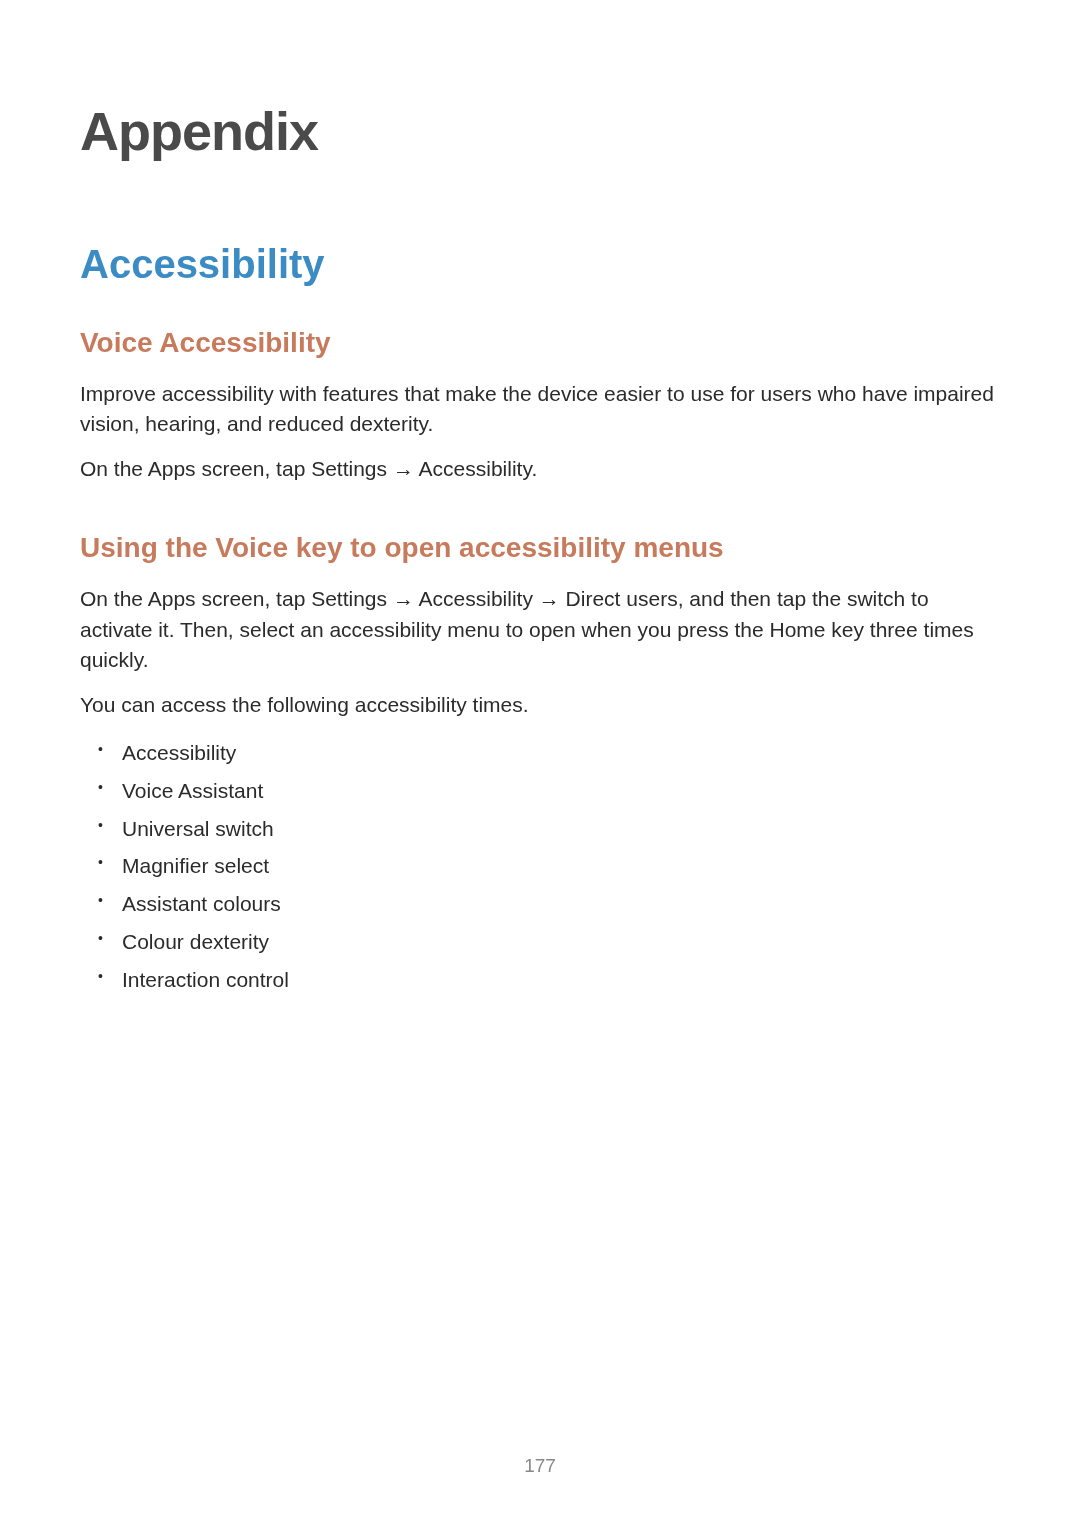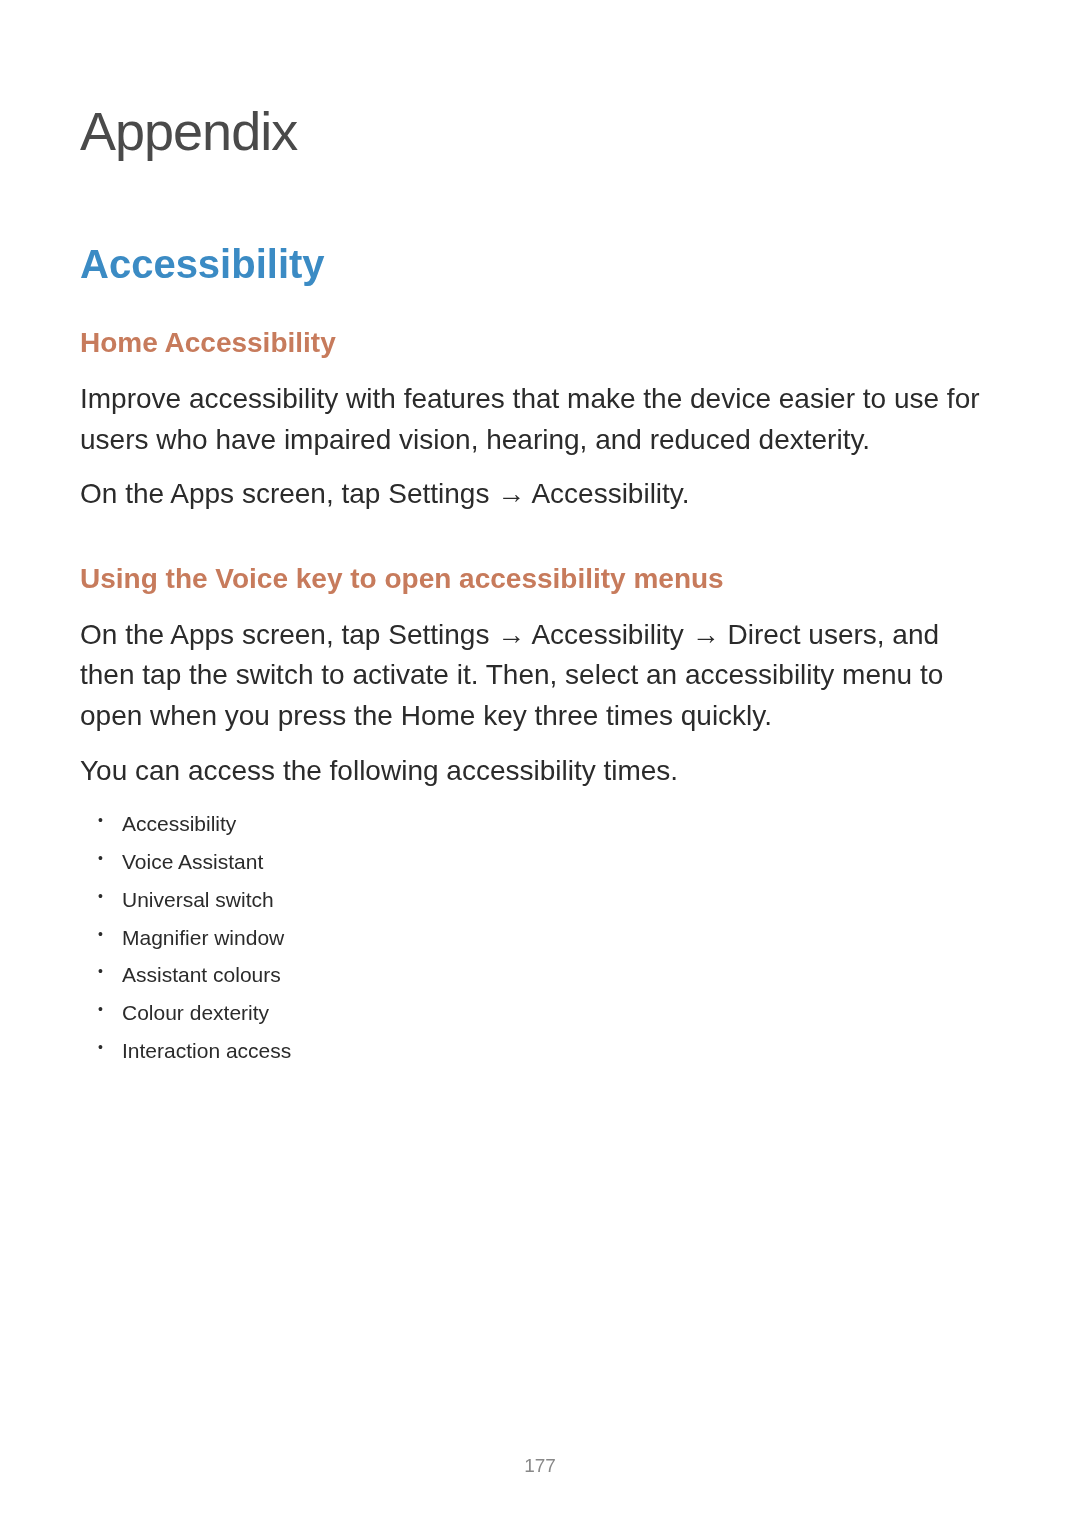--- a/index.html
+++ b/index.html
@@ -13,39 +13,39 @@
       background: #ffffff;
       font-family: "Segoe UI", "Helvetica Neue", Arial, sans-serif;
       color: #000000;
       position: relative;
     }
     .page {
       padding: 100px 80px 60px 80px;
     }
     .chapter-title {
       font-size: 54px;
-      font-weight: 400;
+      font-weight: 700;
       color: #4a4a4a;
       margin-bottom: 80px;
       letter-spacing: -1px;
     }
     .section-title {
       font-size: 40px;
       font-weight: 700;
       color: #3b8bc4;
       margin-bottom: 40px;
     }
     .subsection-title {
       font-size: 28px;
       font-weight: 700;
       color: #c77b5c;
       margin-bottom: 20px;
     }
     .body-text {
-      font-size: 28px;
+      font-size: 21px;
       color: #2b2b2b;
       line-height: 1.45;
       margin-bottom: 14px;
     }
     .body-text strong {
       font-weight: 400;
     }
     .section-block {
       margin-bottom: 48px;
     }
@@ -80,38 +80,38 @@
     }
   </style>
 </head>
 <body>
 
 <div class="page">
   <h1 class="chapter-title">Appendix</h1>
   <h2 class="section-title">Accessibility</h2>
 
   <div class="section-block">
-    <h3 class="subsection-title">Home Accessibility</h3>
+    <h3 class="subsection-title">Voice Accessibility</h3>
     <p class="body-text">Improve accessibility with features that make the device easier to use for users who have impaired vision, hearing, and reduced dexterity.</p>
     <p class="body-text">
       <span>On the Apps screen, tap </span><strong>Settings</strong><span> → </span><strong>Accessibility</strong><span>.</span>
     </p>
   </div>
 
   <div class="section-block">
     <h3 class="subsection-title">Using the Voice key to open accessibility menus</h3>
     <p class="body-text">
       <span>On the Apps screen, tap </span><strong>Settings</strong><span> → </span><strong>Accessibility</strong><span> → </span><strong>Direct users</strong><span>, and then tap the switch to activate it. Then, select an accessibility menu to open when you press the Home key three times quickly.</span>
     </p>
     <p class="body-text">You can access the following accessibility times.</p>
     <ul class="bullet-list">
       <li>Accessibility</li>
       <li>Voice Assistant</li>
       <li>Universal switch</li>
-      <li>Magnifier window</li>
+      <li>Magnifier select</li>
       <li>Assistant colours</li>
       <li>Colour dexterity</li>
-      <li>Interaction access</li>
+      <li>Interaction control</li>
     </ul>
   </div>
 </div>
 
 <div class="page-number">177</div>
 
 </body></html>

